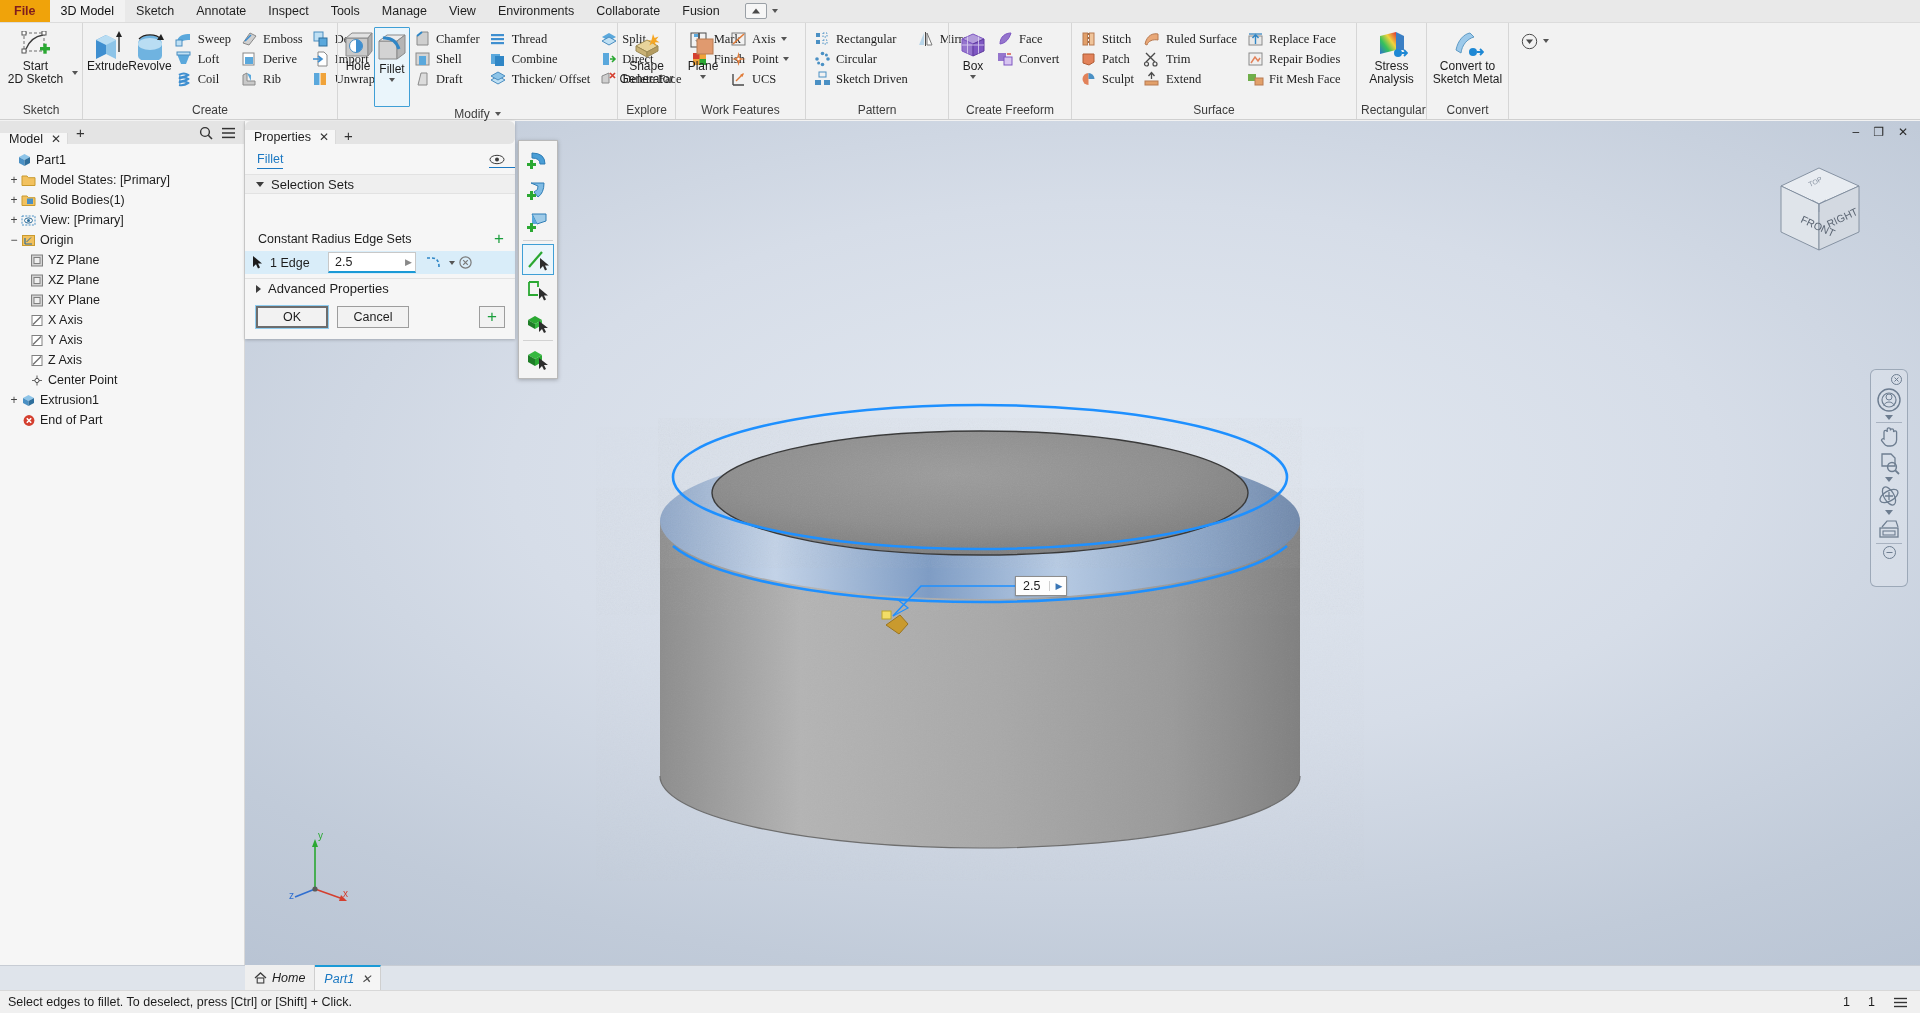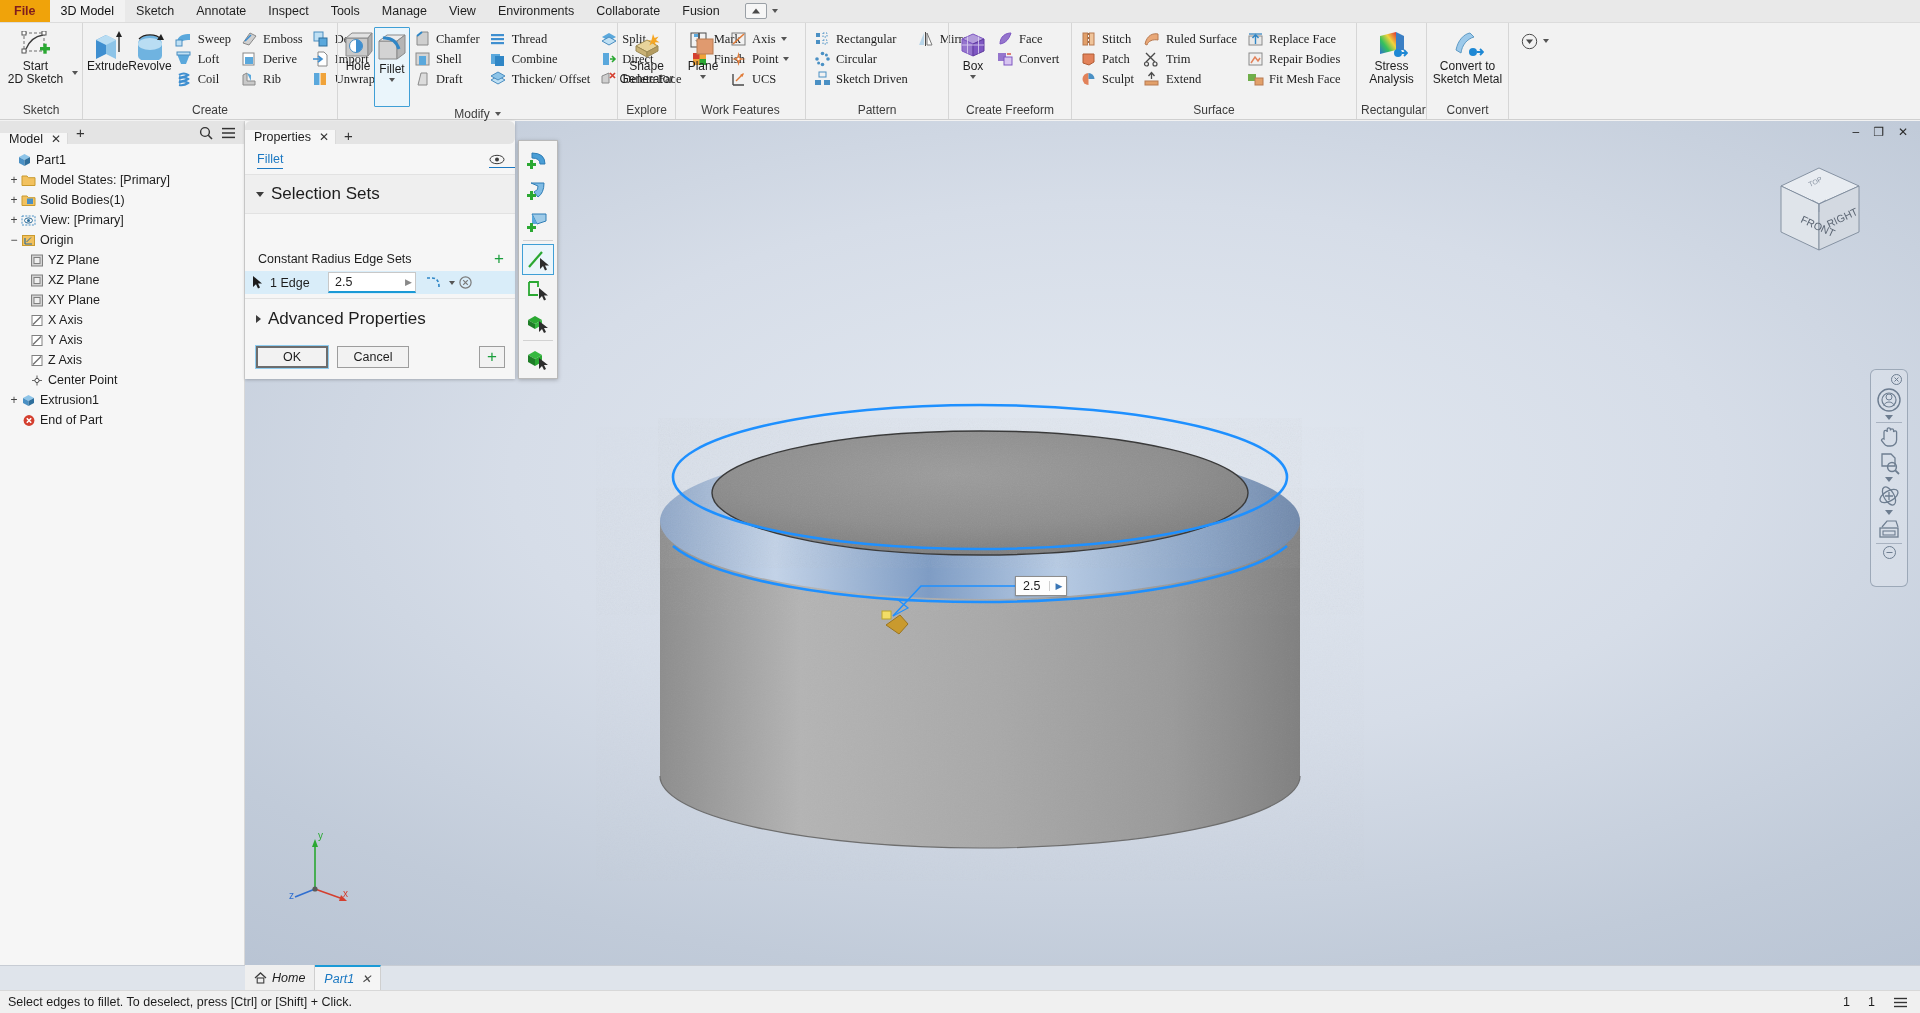--- a/index.html
+++ b/index.html
@@ -83,21 +83,21 @@
   #props {
     position:absolute; left:245px; top:0; width:270px; background:#f6f6f6;
     box-shadow:0 1px 3px rgba(0,0,0,.22); z-index:20;
   }
   #props .ptabs { height:23px; background:#e4e4e4; display:flex; align-items:flex-end;border-radius:6px;}
   #props .pbody { padding:0; }
   .plink { padding:8px 0 5px 12px; }
   .plink span { color:#1b78c2; border-bottom:1px solid #1b78c2; padding-bottom:2px; font-size:12.5px;}
   .peye { margin-left:auto; padding-right:10px; }
   .phdr {
-    display:flex; align-items:center; height:40px; padding-left:11px; font-size:17px;
+    display:flex; align-items:center; height:20px; padding-left:11px; font-size:13px;
     background:#efefef; border-top:1px solid #e2e2e2; border-bottom:1px solid #e2e2e2;
   }
   .tri { width:0;height:0;margin-right:7px; }
   .tri.down { border-left:4.5px solid transparent;border-right:4.5px solid transparent;border-top:5.5px solid #3c3c3c;}
   .tri.right { border-top:4.5px solid transparent;border-bottom:4.5px solid transparent;border-left:5.5px solid #3c3c3c;}
   .sublbl { padding:6px 0 5px 13px; font-size:12.5px; display:flex; align-items:center;margin-top:32px;}
   .plusbtn { margin-left:auto; margin-right:11px; color:#1a9e3c; font-size:17px; line-height:12px; cursor:default;}
   .edgerow { display:flex; align-items:center; height:23px; background:#d9edf9; padding-left:8px;}
   .edgerow .cur { margin-right:7px; }
   .edgelbl { font-size:12.5px; width:58px;}

